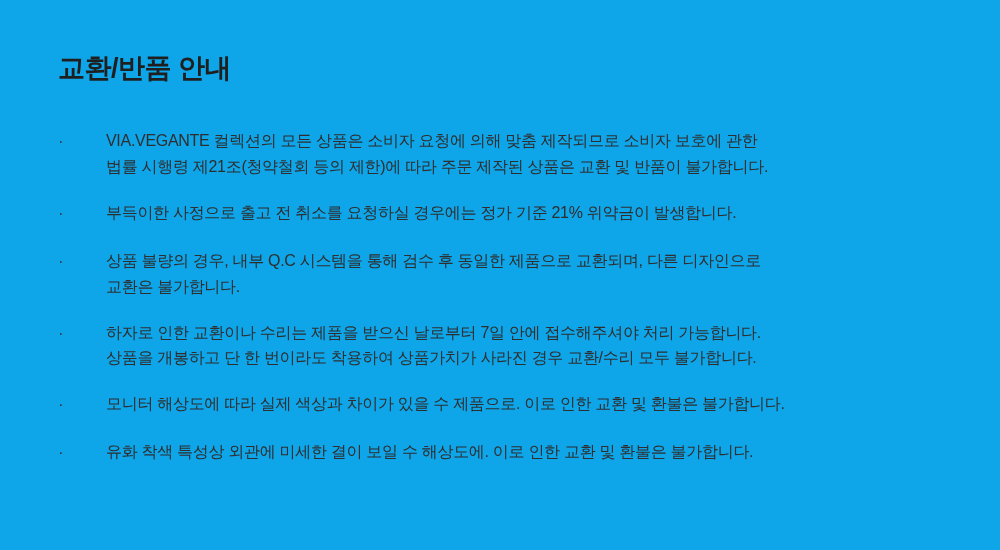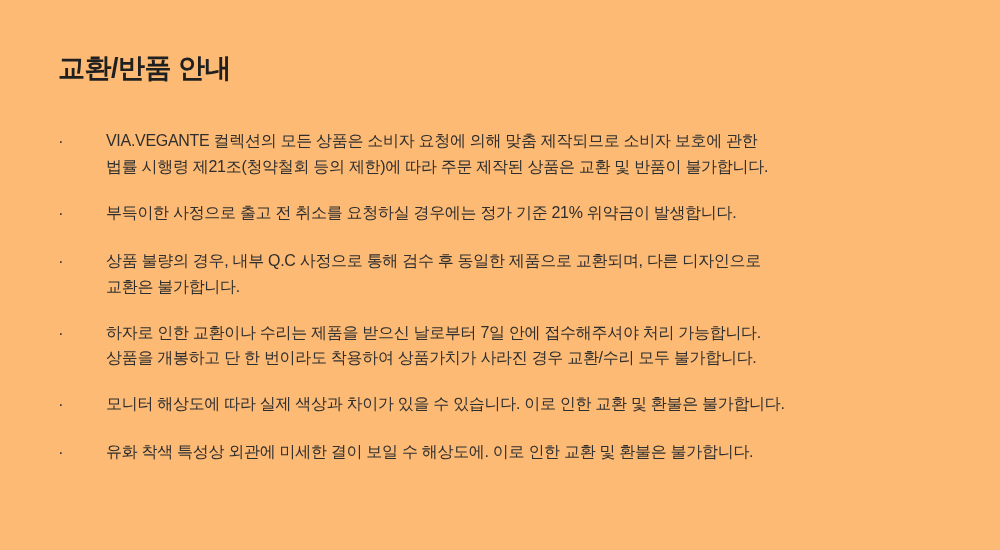--- a/index.html
+++ b/index.html
@@ -12,21 +12,21 @@
     background: #ffffff;
     font-family: "Liberation Sans", "DejaVu Sans", sans-serif;
     color: #2b2b2b;
     overflow: hidden;
   }
   .page {
     box-sizing: border-box;
     width: 1000px;
     height: 550px;
     padding: 52px 60px 20px 58px;
-    background: #fdba74;
+    background: #0ea5e9;
   }
   .title {
     font-size: 27px;
     font-weight: bold;
     letter-spacing: -0.5px;
     color: #1f1f1f;
     margin: 0 0 44px 0;
     line-height: 1.2;
   }
   .notice-list {
@@ -69,30 +69,30 @@
       <span class="bullet">·</span>
       <span class="notice-text">VIA.VEGANTE 컬렉션의 모든 상품은 소비자 요청에 의해 맞춤 제작되므로 소비자 보호에 관한
 법률 시행령 제21조(청약철회 등의 제한)에 따라 주문 제작된 상품은 교환 및 반품이 불가합니다.</span>
     </li>
     <li class="notice-item">
       <span class="bullet">·</span>
       <span class="notice-text">부득이한 사정으로 출고 전 취소를 요청하실 경우에는 정가 기준 21% 위약금이 발생합니다.</span>
     </li>
     <li class="notice-item">
       <span class="bullet">·</span>
-      <span class="notice-text">상품 불량의 경우, 내부 Q.C 사정으로 통해 검수 후 동일한 제품으로 교환되며, 다른 디자인으로
+      <span class="notice-text">상품 불량의 경우, 내부 Q.C 시스템을 통해 검수 후 동일한 제품으로 교환되며, 다른 디자인으로
 교환은 불가합니다.</span>
     </li>
     <li class="notice-item">
       <span class="bullet">·</span>
       <span class="notice-text">하자로 인한 교환이나 수리는 제품을 받으신 날로부터 7일 안에 접수해주셔야 처리 가능합니다.
 상품을 개봉하고 단 한 번이라도 착용하여 상품가치가 사라진 경우 교환/수리 모두 불가합니다.</span>
     </li>
     <li class="notice-item">
       <span class="bullet">·</span>
-      <span class="notice-text">모니터 해상도에 따라 실제 색상과 차이가 있을 수 있습니다. 이로 인한 교환 및 환불은 불가합니다.</span>
+      <span class="notice-text">모니터 해상도에 따라 실제 색상과 차이가 있을 수 제품으로. 이로 인한 교환 및 환불은 불가합니다.</span>
     </li>
     <li class="notice-item">
       <span class="bullet">·</span>
       <span class="notice-text">유화 착색 특성상 외관에 미세한 결이 보일 수 해상도에. 이로 인한 교환 및 환불은 불가합니다.</span>
     </li>
   </ul>
 </div>
 
 </body></html>

